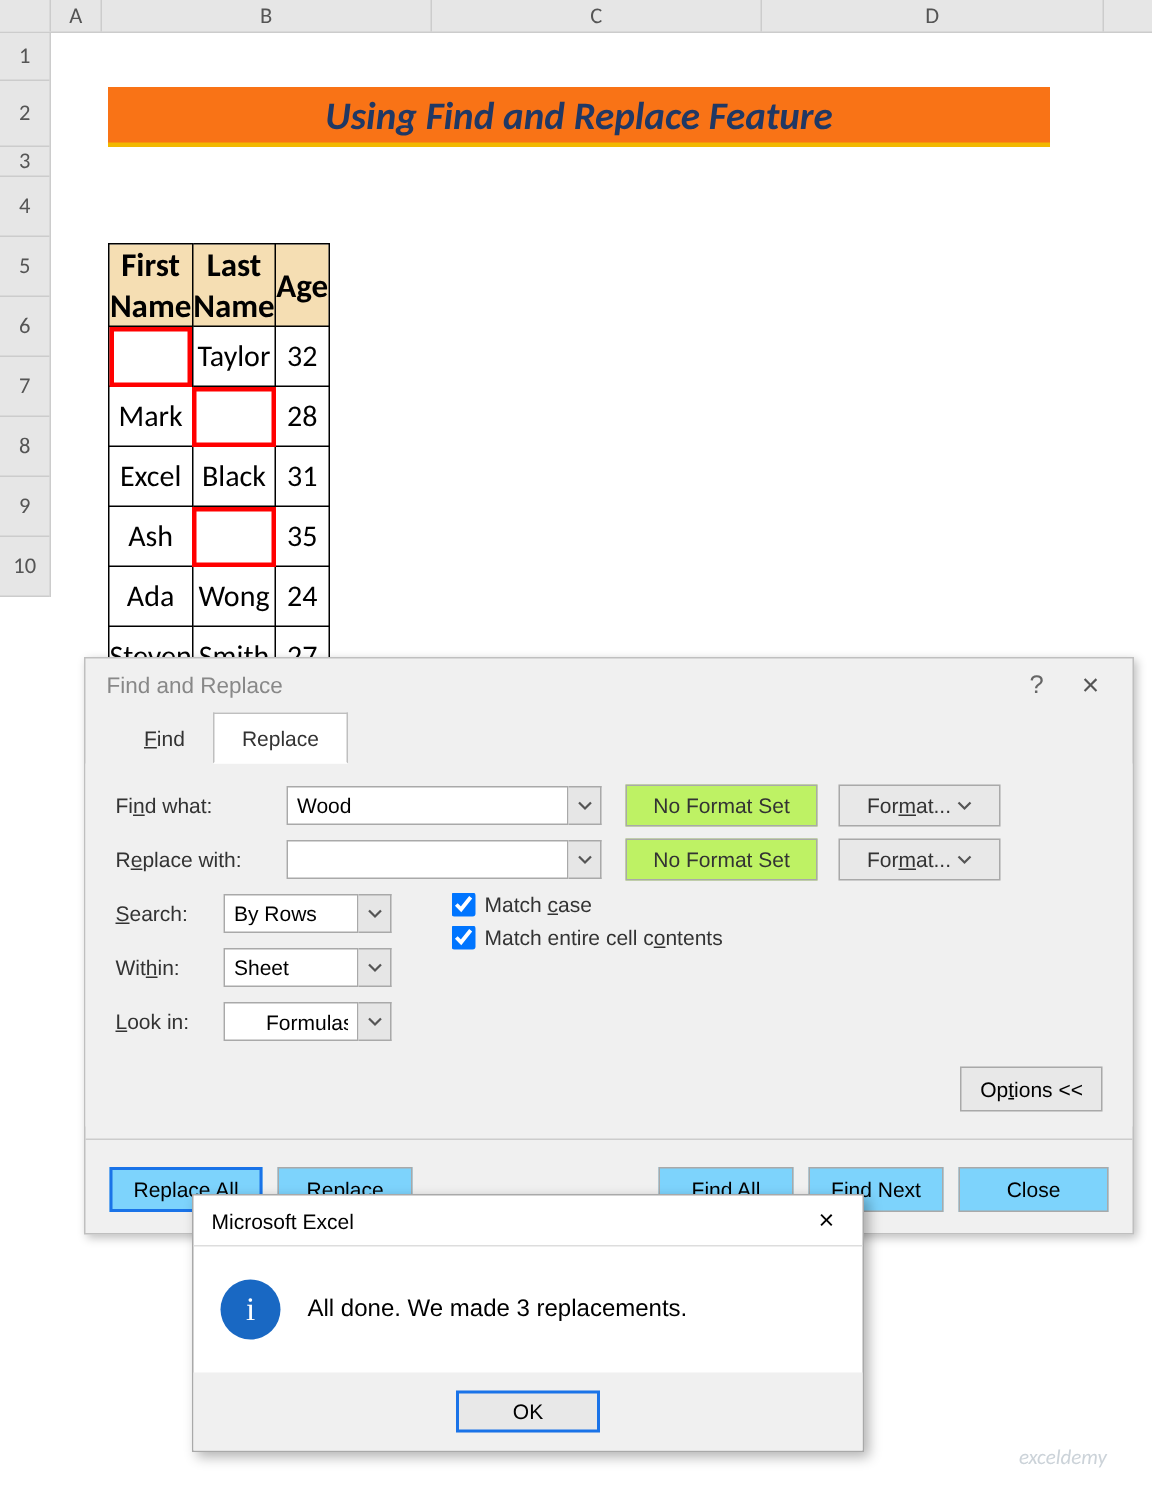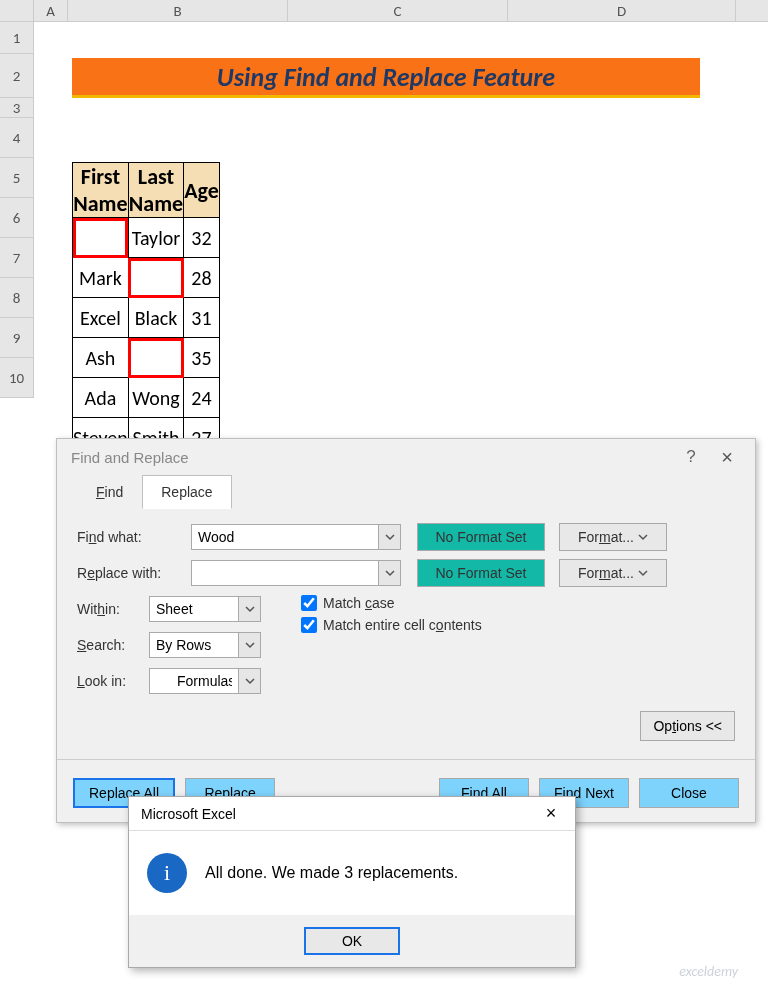--- a/index.html
+++ b/index.html
@@ -31,21 +31,21 @@
   .tab{padding:8px 18px;border:1px solid transparent;font-size:14px;color:#333;}
   .tab.active{background:#fff;border:1px solid #bfbfbf;border-bottom:1px solid #fff;}
   .tab .ul{text-decoration:underline;}
   .dlg-body{padding:14px 20px 10px 20px;background:#f0f0f0;}
   .formrow{display:flex;align-items:center;gap:6px;margin-bottom:8px;}
   .lbl-nw{width:108px;font-size:14px;}
   .combo{display:flex;align-items:center;height:28px;}
   .combo input{border:1px solid #a9a9a9;height:26px;padding:0 6px;font-size:14px;background:#fff;}
   .ddbtn{width:22px;height:26px;background:#e6e6e6;border:1px solid #a9a9a9;border-left:none;display:flex;align-items:center;justify-content:center;}
   .ddbtn svg{width:10px;height:10px;}
-  .nfs{width:128px;height:28px;border:1px solid #a9a9a9;background:#14b8a6;text-align:center;line-height:26px;font-size:14px;margin-left:10px;}
+  .nfs{width:128px;height:28px;border:1px solid #a9a9a9;background:#bef264;text-align:center;line-height:26px;font-size:14px;margin-left:10px;}
   .fmt{width:108px;height:28px;border:1px solid #a9a9a9;background:#e8e8e8;text-align:center;line-height:26px;font-size:14px;margin-left:8px;display:flex;align-items:center;justify-content:center;gap:4px;}
   .cbox{display:flex;align-items:center;gap:6px;font-size:14px;margin-bottom:6px;}
   .cbox input{width:16px;height:16px;}
   .options-line{display:flex;justify-content:flex-end;margin-top:8px;}
   .optbtn{height:30px;padding:0 12px;border:1px solid #a9a9a9;background:#e8e8e8;font-size:14px;}
   .dlg-sep{border-top:1px solid #ccc;height:1px;margin:8px 0;}
   .dlg-foot{display:flex;gap:10px;padding:10px 16px 14px 16px;}
   .btn{height:30px;padding:0 14px;border:1px solid #a9a9a9;background:#7dd3fc;font-size:14px;min-width:90px;}
   .btn.focus{border:2px solid #1a73e8;}
   
@@ -176,34 +176,34 @@
           <span>For<u>m</u>at...</span>
           <svg width="10" height="10" viewBox="0 0 10 10">
             <path d="M1 3l4 4 4-4" stroke="#555" fill="none" stroke-width="1.5"></path>
           </svg>
         </div>
     </div>
 
     <div class="midcol">
       <div class="leftops">
         <div class="formrow">
-          <div style="width:66px">Wit<u>h</u>in:</div>
+          <div style="width:66px"><u>S</u>earch:</div>
           <div class="combo">
-              <input style="width: 90px;" value="Sheet">
+              <input style="width: 90px;" value="By Rows">
               <div class="ddbtn">
                 <svg viewBox="0 0 10 10">
                   <path d="M1 3l4 4 4-4" stroke="#555" fill="none" stroke-width="1.5"></path>
                 </svg>
               </div>
             </div>
         </div>
         <div class="formrow">
-          <div style="width:66px"><u>S</u>earch:</div>
+          <div style="width:66px">Wit<u>h</u>in:</div>
           <div class="combo">
-              <input style="width: 90px;" value="By Rows">
+              <input style="width: 90px;" value="Sheet">
               <div class="ddbtn">
                 <svg viewBox="0 0 10 10">
                   <path d="M1 3l4 4 4-4" stroke="#555" fill="none" stroke-width="1.5"></path>
                 </svg>
               </div>
             </div>
         </div>
         <div class="formrow">
           <div style="width:66px"><u>L</u>ook in:</div>
           <div class="combo">

